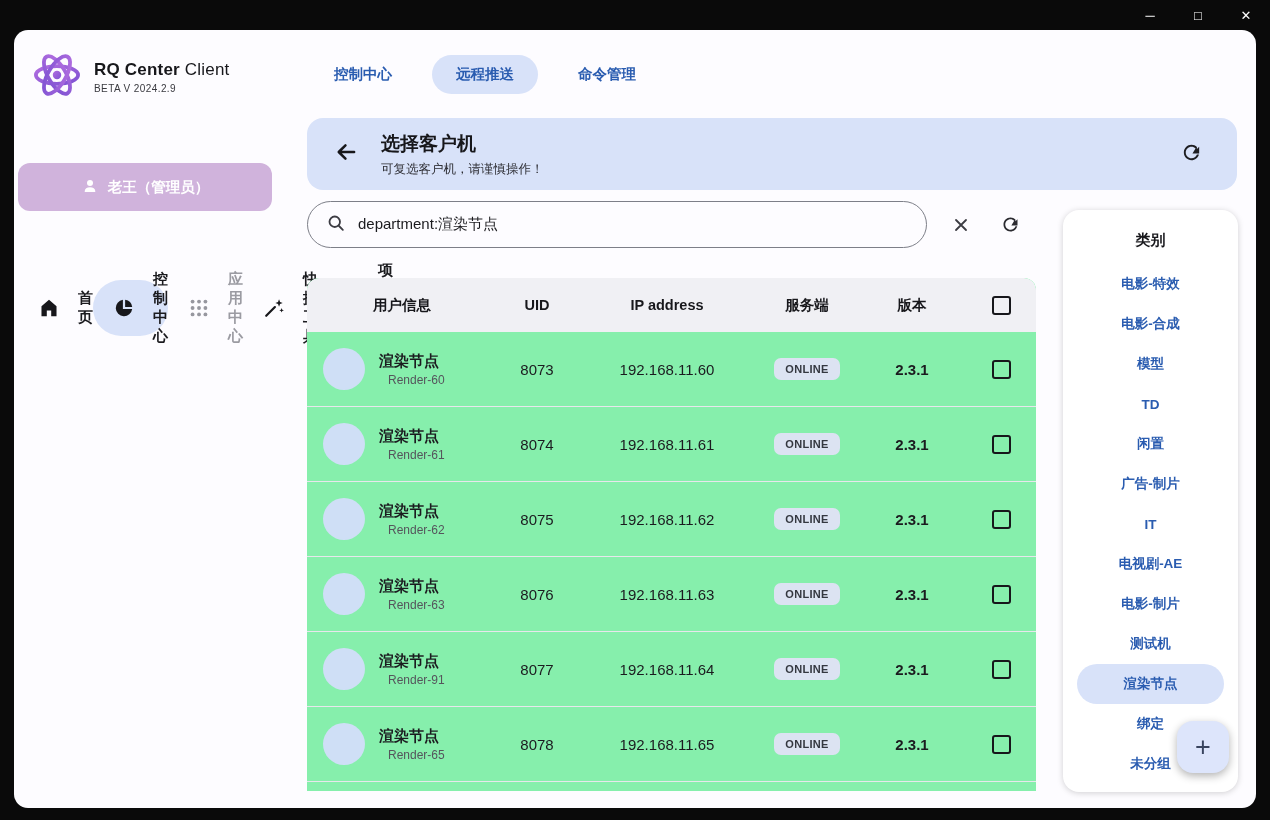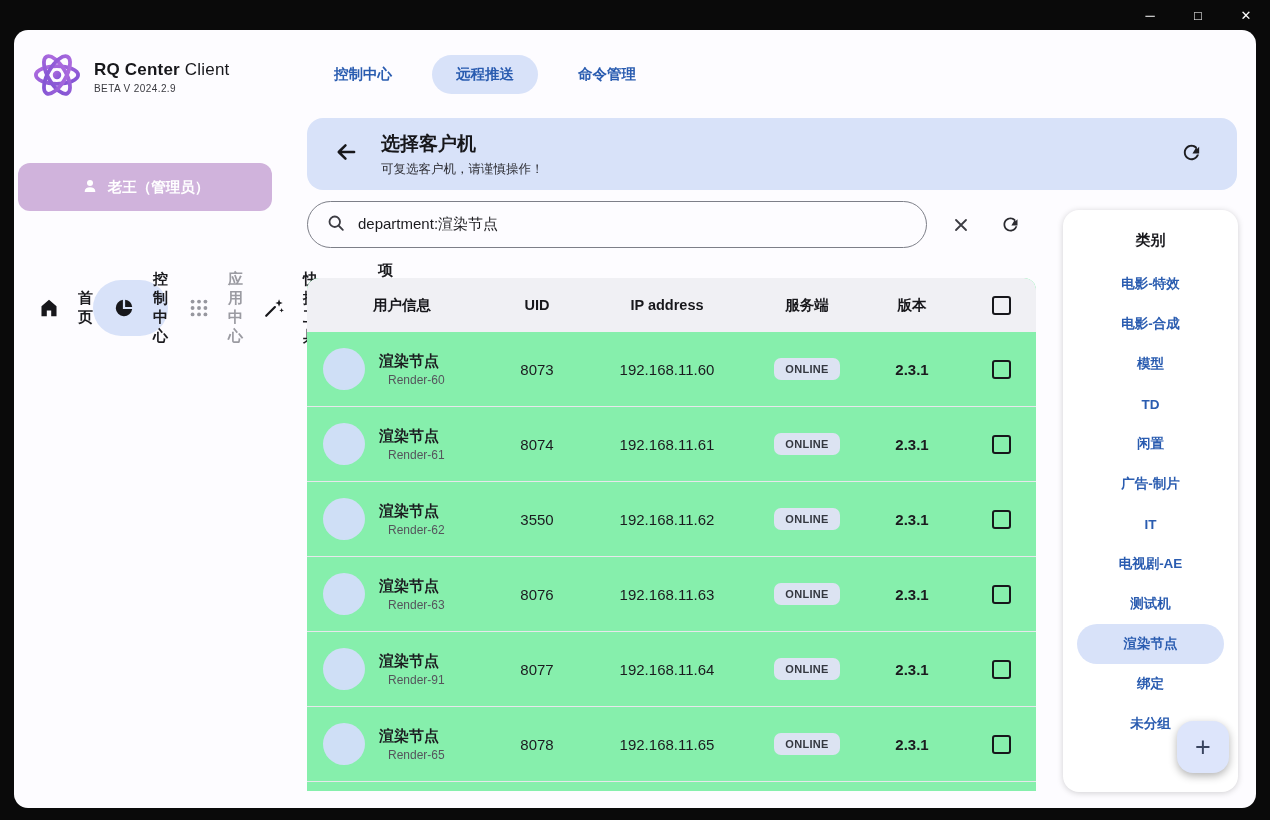--- a/index.html
+++ b/index.html
@@ -293,21 +293,21 @@
   </div>
 
   <div class="trow">
     <div class="c-user">
       <span class="avatar"></span>
       <span>
         <span class="uname">渲染节点</span>
         <span class="udev">Render-62</span>
       </span>
     </div>
-    <div class="c-uid">3550</div>
+    <div class="c-uid">8075</div>
     <div class="c-ip">192.168.11.62</div>
     <div class="c-status">
       <span class="badge">ONLINE</span>
     </div>
     <div class="c-ver">2.3.1</div>
     <div class="c-check">
       <span class="checkbox"></span>
     </div>
   </div>
 
@@ -382,20 +382,21 @@
   <div class="cat-item">TD</div>
 
   <div class="cat-item">闲置</div>
 
   <div class="cat-item">广告-制片</div>
 
   <div class="cat-item">IT</div>
 
   <div class="cat-item">电视剧-AE</div>
 
+  <div class="cat-item">电影-制片</div>
 
   <div class="cat-item">测试机</div>
 
   <div class="cat-item active">渲染节点</div>
 
   <div class="cat-item">绑定</div>
 
   <div class="cat-item">未分组</div>
 </div>
     </div>

